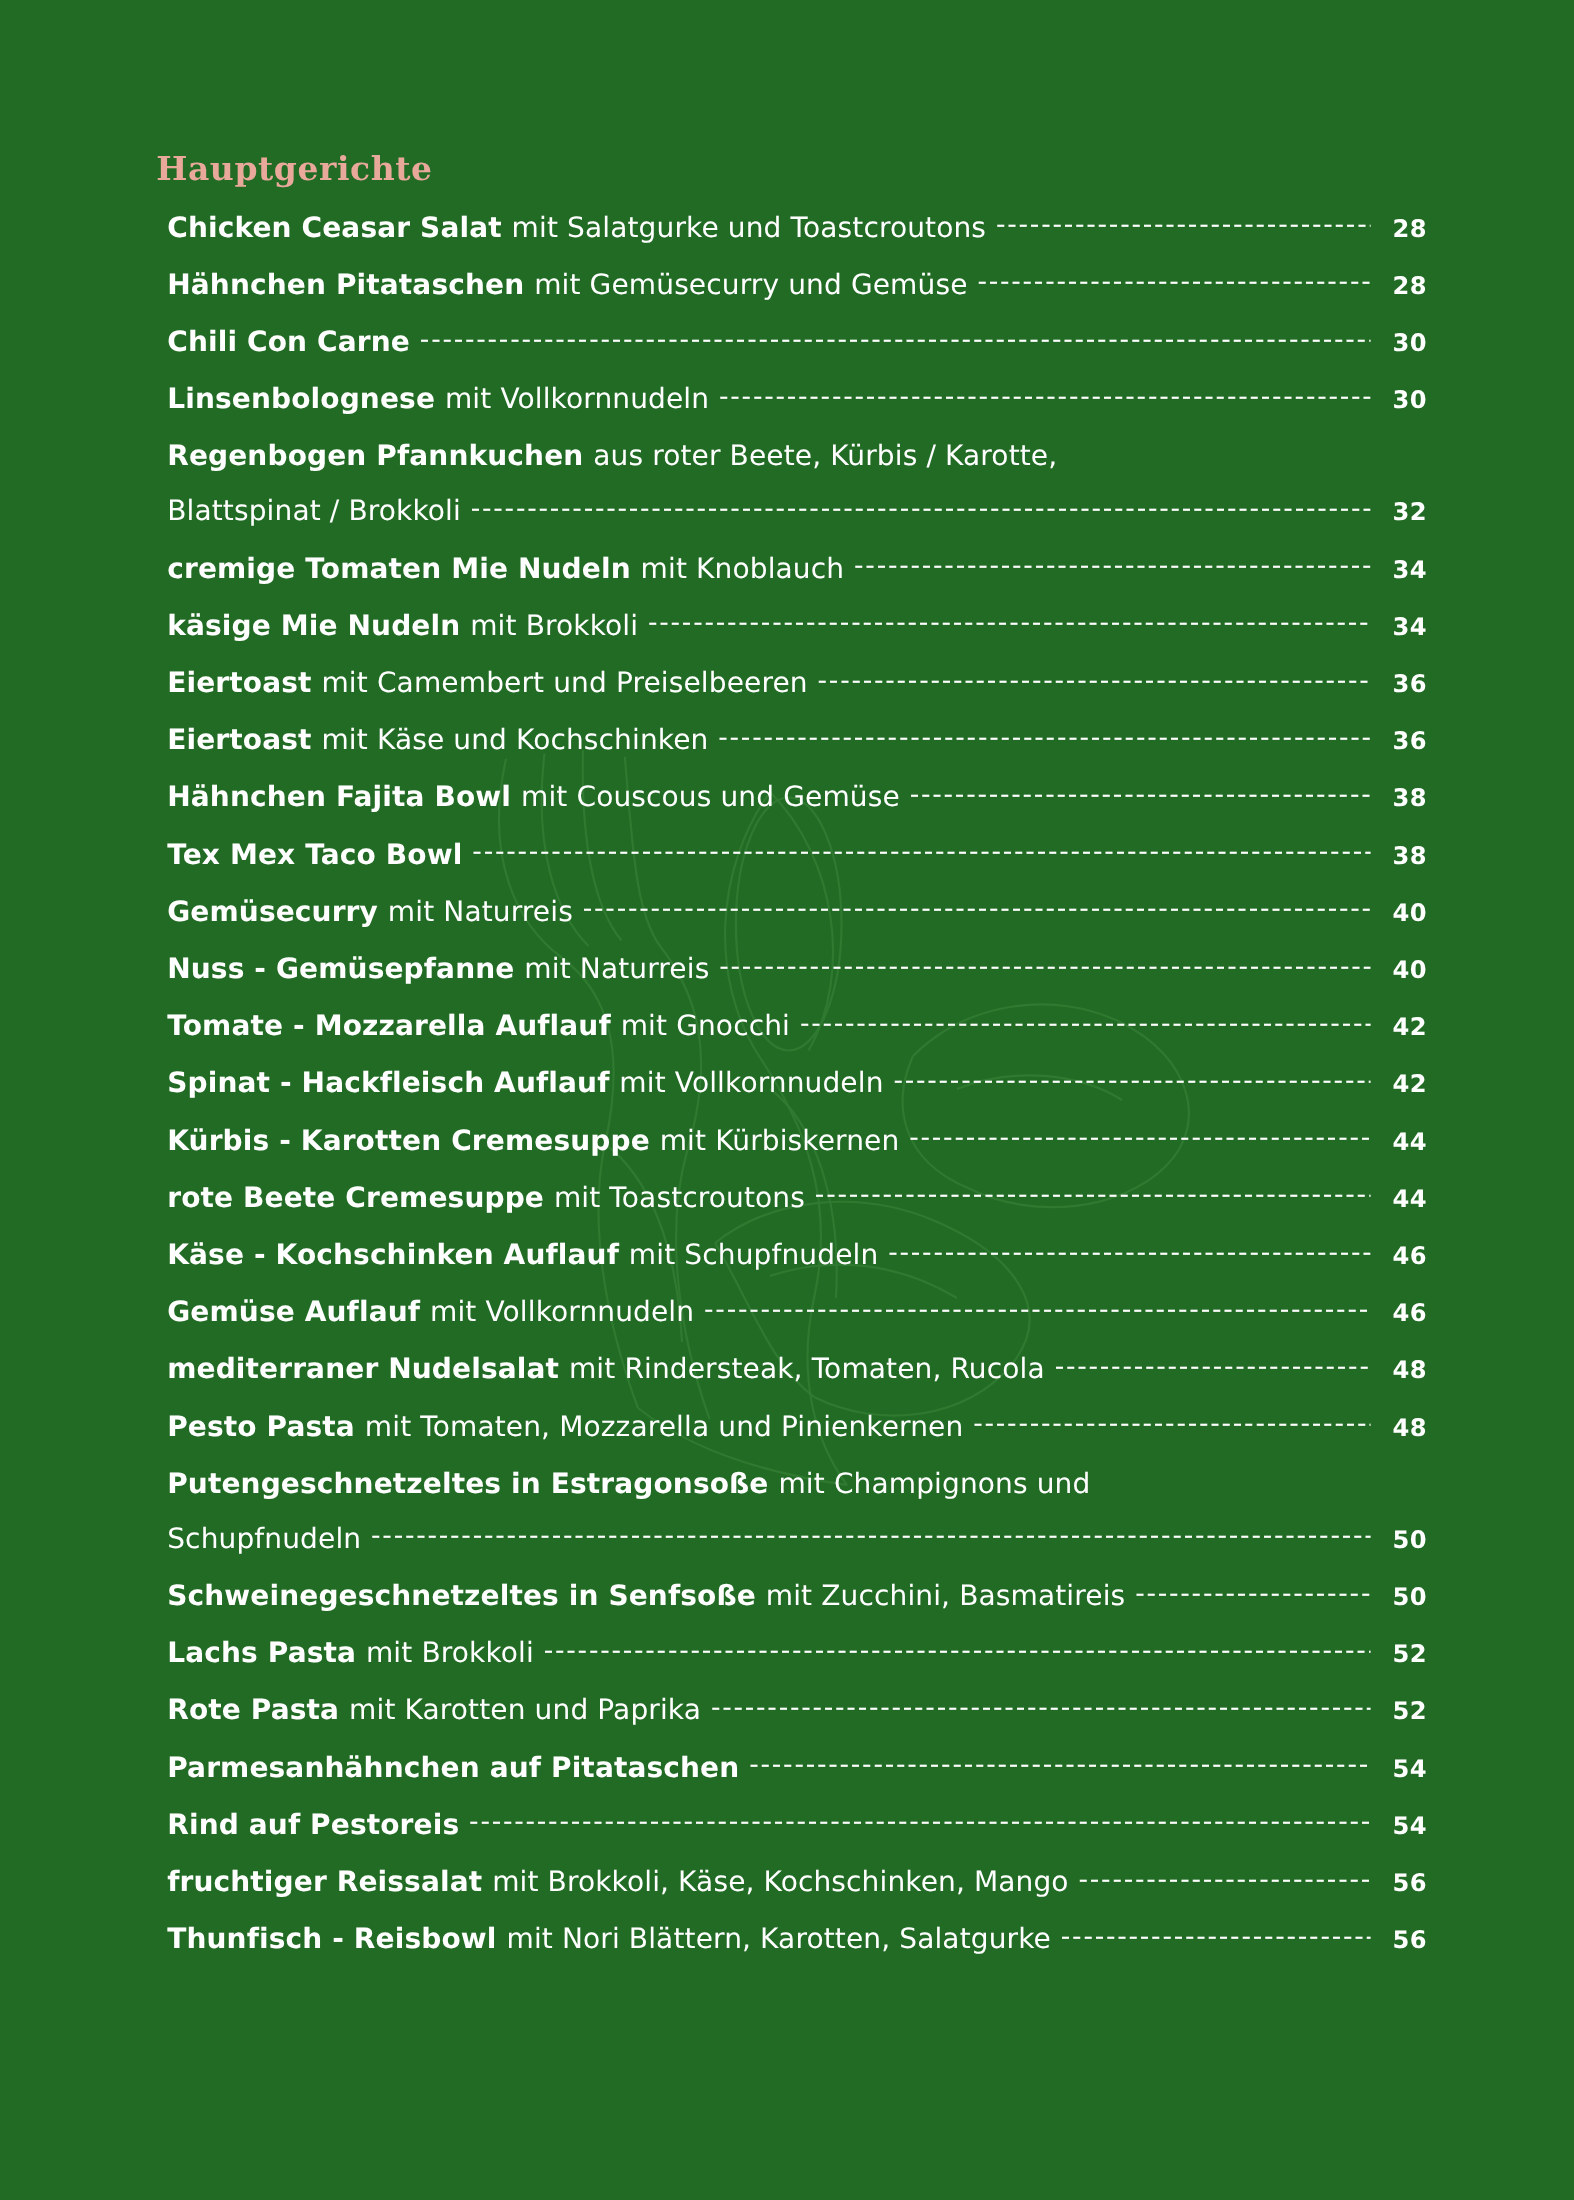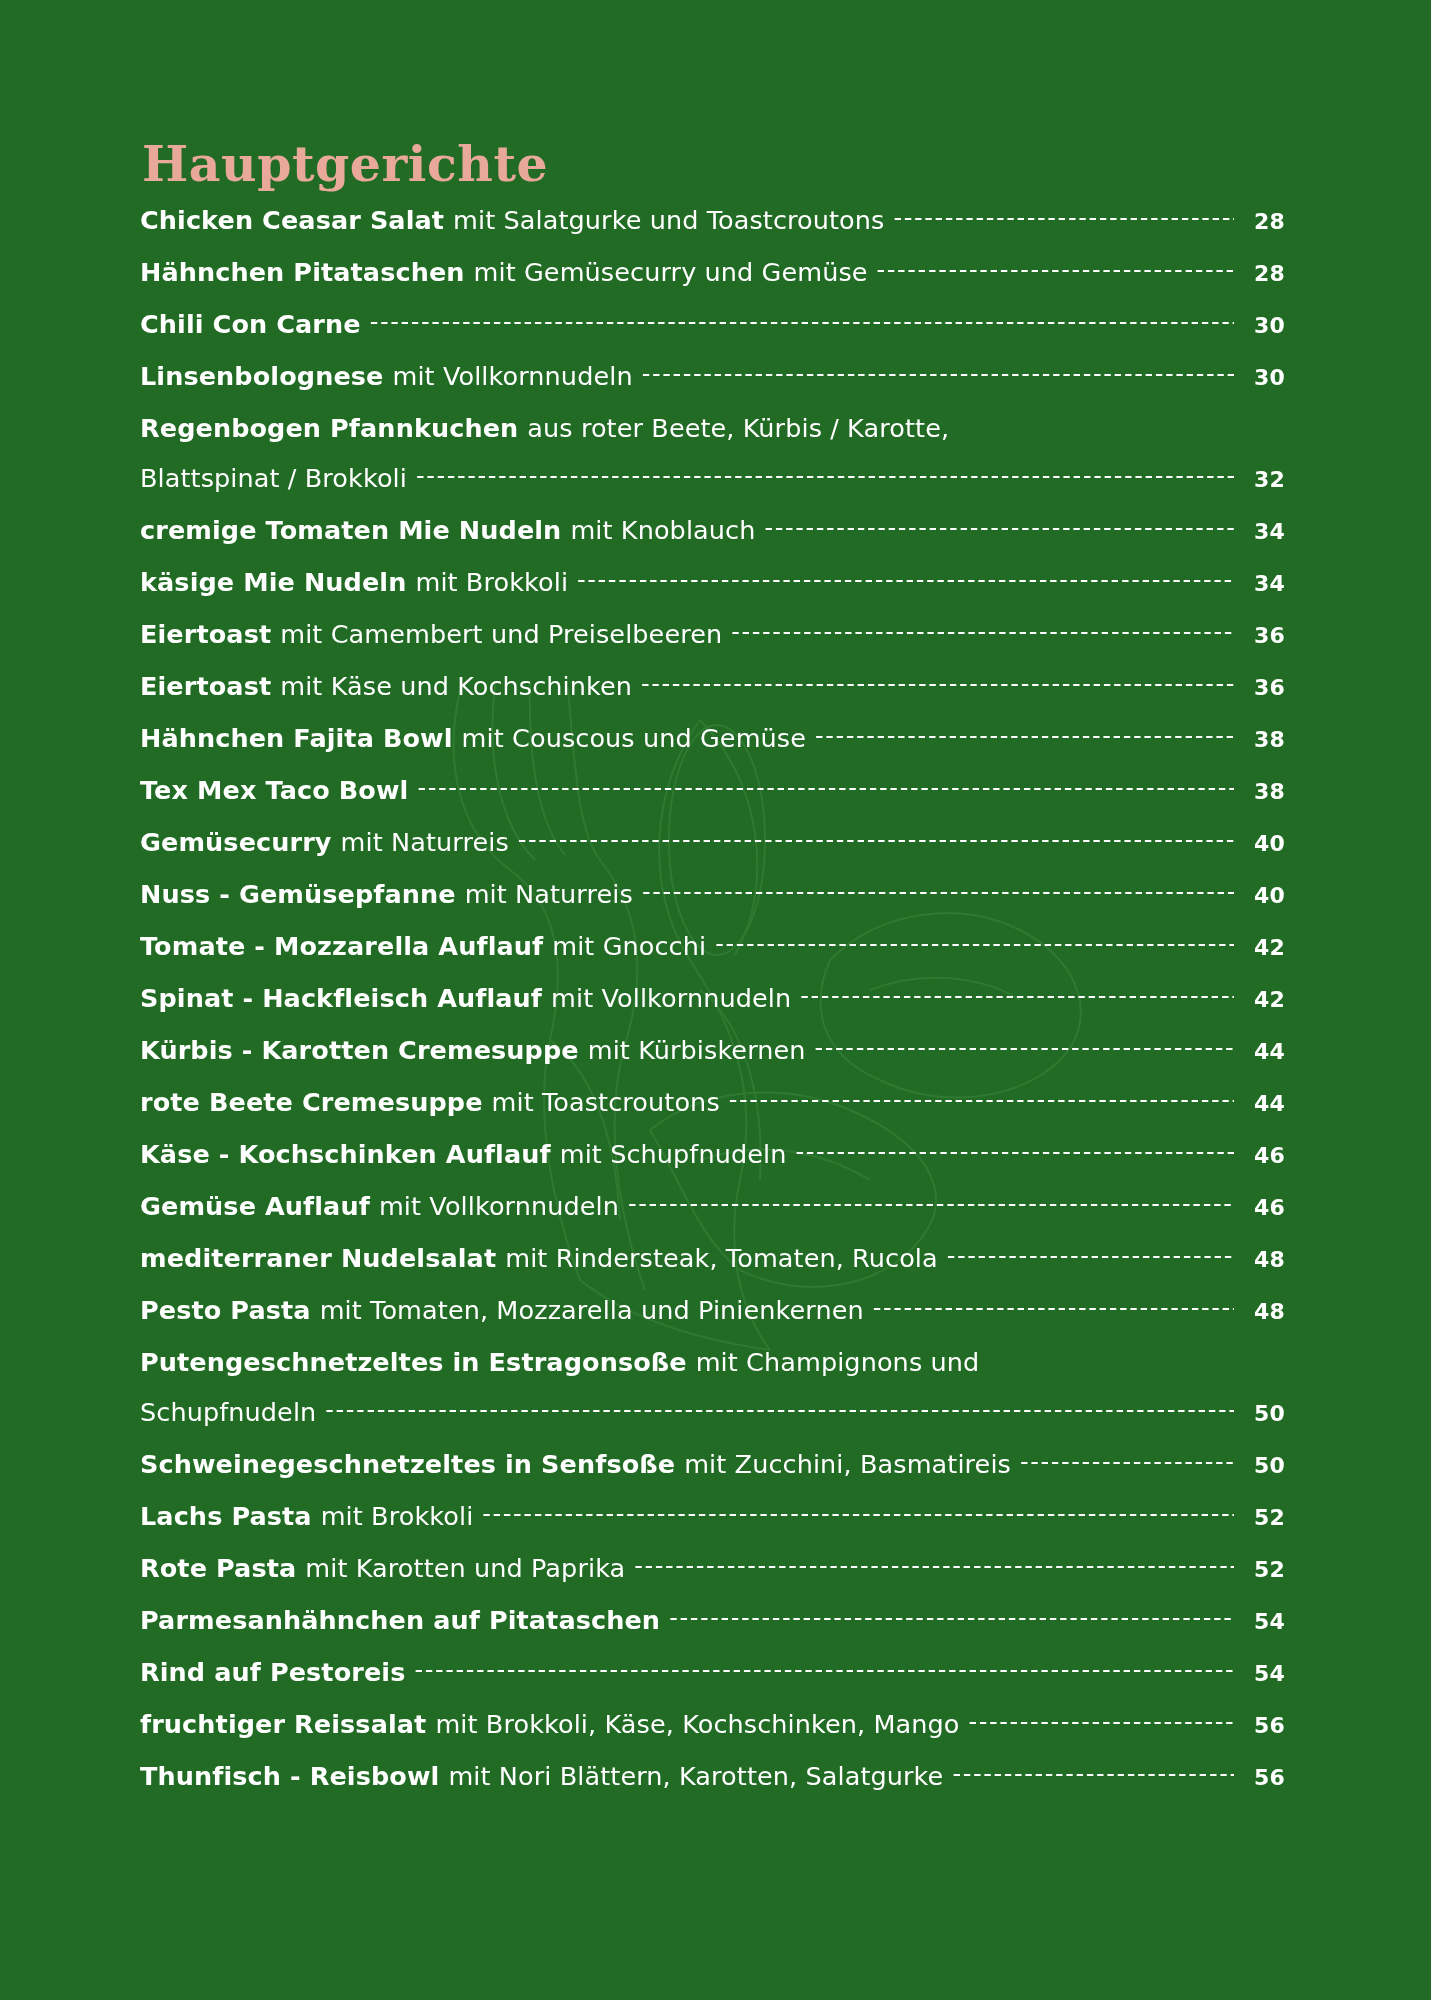--- a/index.html
+++ b/index.html
@@ -25,32 +25,32 @@
     top: 660px;
     width: 720px;
     height: 700px;
     opacity: 0.30;
     pointer-events: none;
   }
   .section-title {
     font-family: "DejaVu Serif", serif;
     font-weight: bold;
     color: #e8a89a;
-    font-size: 49px;
+    font-size: 30px;
     line-height: 1.0;
     letter-spacing: 0.5px;
     margin: 0 0 6px 2px;
     position: relative;
     z-index: 2;
   }
   .menu-list {
     position: relative;
     z-index: 2;
     list-style: none;
-    margin: 0;
+    margin: 12px;
     padding: 0;
     width: 1145px;
   }
   .menu-item {
     color: #ffffff;
     font-size: 25.5px;
     line-height: 50px;
     white-space: nowrap;
     display: block;
     position: relative;

